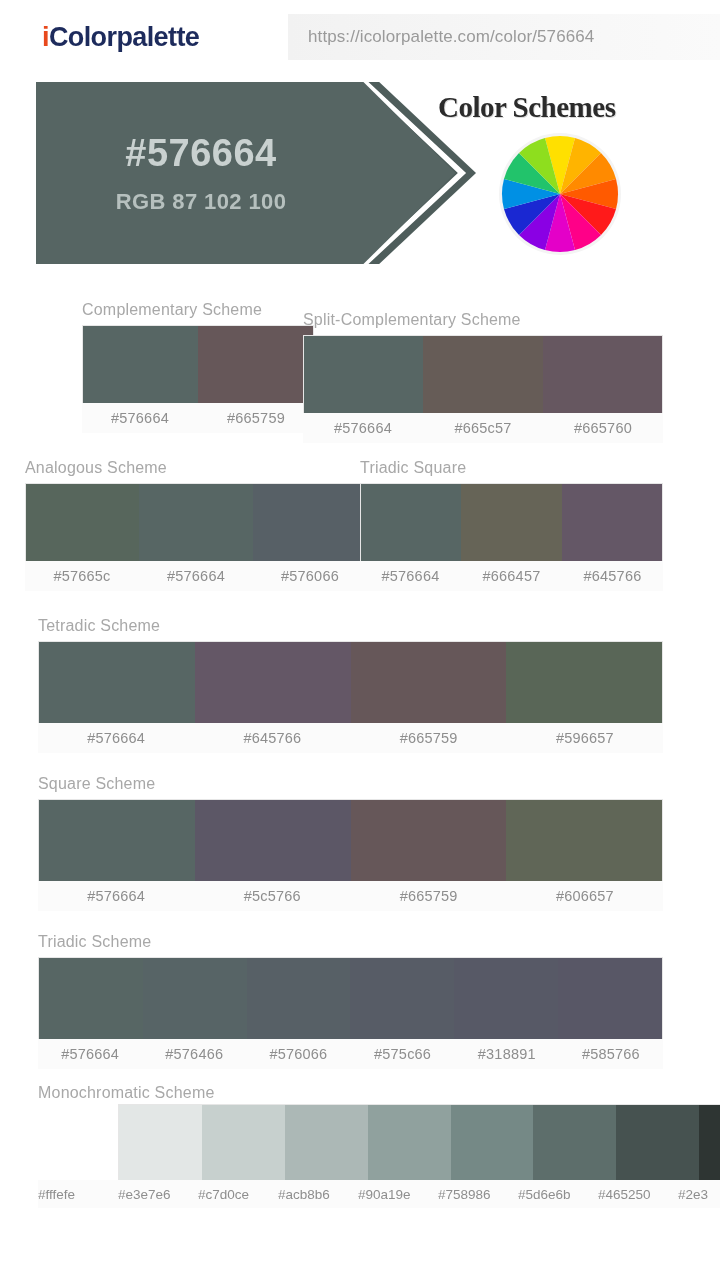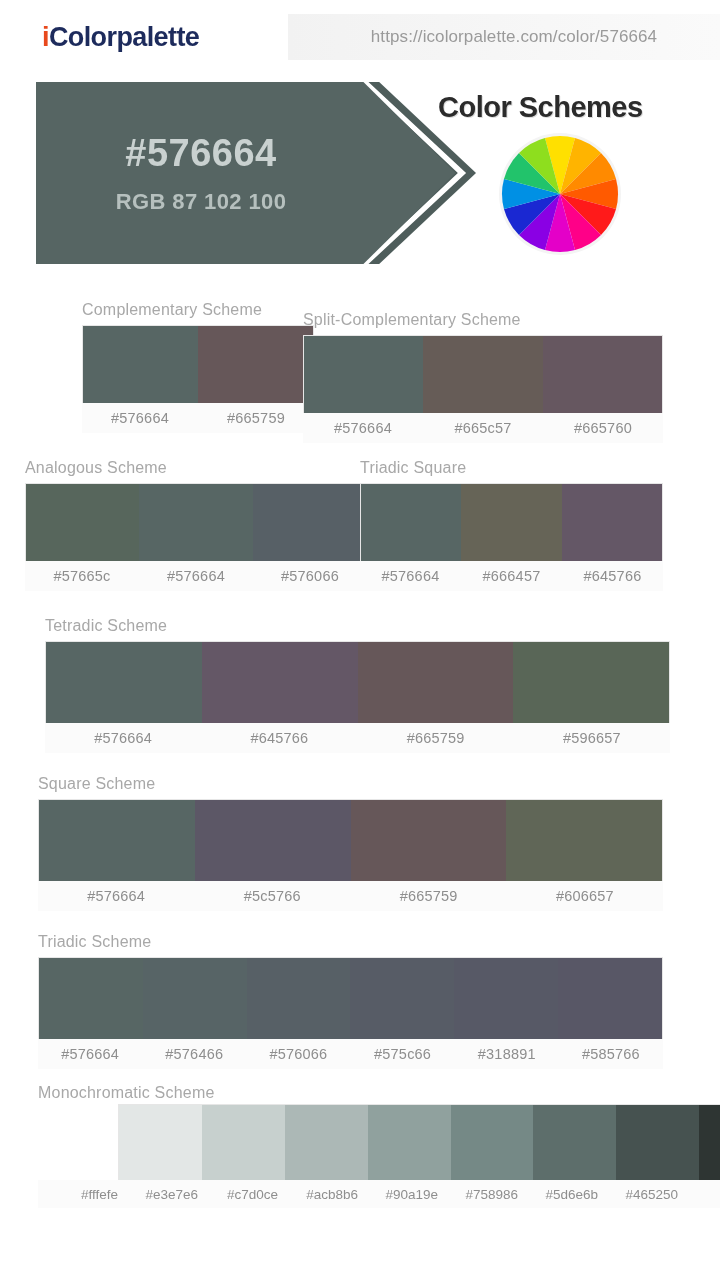--- a/index.html
+++ b/index.html
@@ -30,21 +30,20 @@
   .logo .logo-rest { color: #1d2b5c; }
   .urlbar {
     position: absolute;
     left: 288px;
     top: 14px;
     right: 0;
     height: 46px;
     background: linear-gradient(to right, #f2f2f2 0%, #f7f7f7 60%, #fafafa 100%);
     display: flex;
     align-items: center;
-    justify-content: center;
   }
   .urlbar .urltext {
     margin-left: 20px;
     font-size: 17px;
     color: #9a9a9a;
     letter-spacing: 0.1px;
     white-space: nowrap;
   }
 
   
@@ -106,21 +105,21 @@
     letter-spacing: 0.4px;
   }
   .schemes-title {
     position: absolute;
     left: 438px;
     top: 17px;
     font-size: 29px;
     font-weight: bold;
     color: #2b2b2b;
     letter-spacing: -0.5px;
-    font-family: Liberation Sans, sans-serif;
+    font-family: Liberation Serif, serif;
     text-shadow: 1px 1px 0 rgba(0,0,0,0.15);
   }
   .wheel-wrap {
     position: absolute;
     left: 498px;
     top: 58px;
     width: 124px;
     height: 124px;
   }
   .wheel-wrap svg { display: block; }
@@ -178,21 +177,21 @@
     top: 104px;
     display: flex;
     width: 720px;
     height: 28px;
     align-items: center;
     background: #fbfbfb;
   }
   .mono-labels .lb {
     width: 80px;
     flex: 0 0 80px;
-    text-align: right;
+    text-align: left;
     font-size: 13.5px;
     color: #8e8e8e;
     white-space: nowrap;
   }
 </style>
 </head>
 <body>
 
 <div class="header">
   <div class="logo">
@@ -285,21 +284,21 @@
         </div>
       <div class="labels">
           <div class="lb">#576664</div>
           <div class="lb">#666457</div>
           <div class="lb">#645766</div>
         </div>
     </div>
   </div>
 
   <div class="row" style="height:158px;">
-    <div class="scheme" style="left:38px; top:12px; width:625px;margin-left:7px;">
+    <div class="scheme" style="left:38px; top:12px; width:625px;">
       <div class="scheme-label">Tetradic Scheme</div>
       <div class="swatches tall">
           <div class="sw" style="background: rgb(87, 102, 100);"></div>
           <div class="sw" style="background: rgb(100, 87, 102);"></div>
           <div class="sw" style="background: rgb(102, 87, 89);"></div>
           <div class="sw" style="background: rgb(89, 102, 87);"></div>
         </div>
       <div class="labels">
           <div class="lb">#576664</div>
           <div class="lb">#645766</div>

